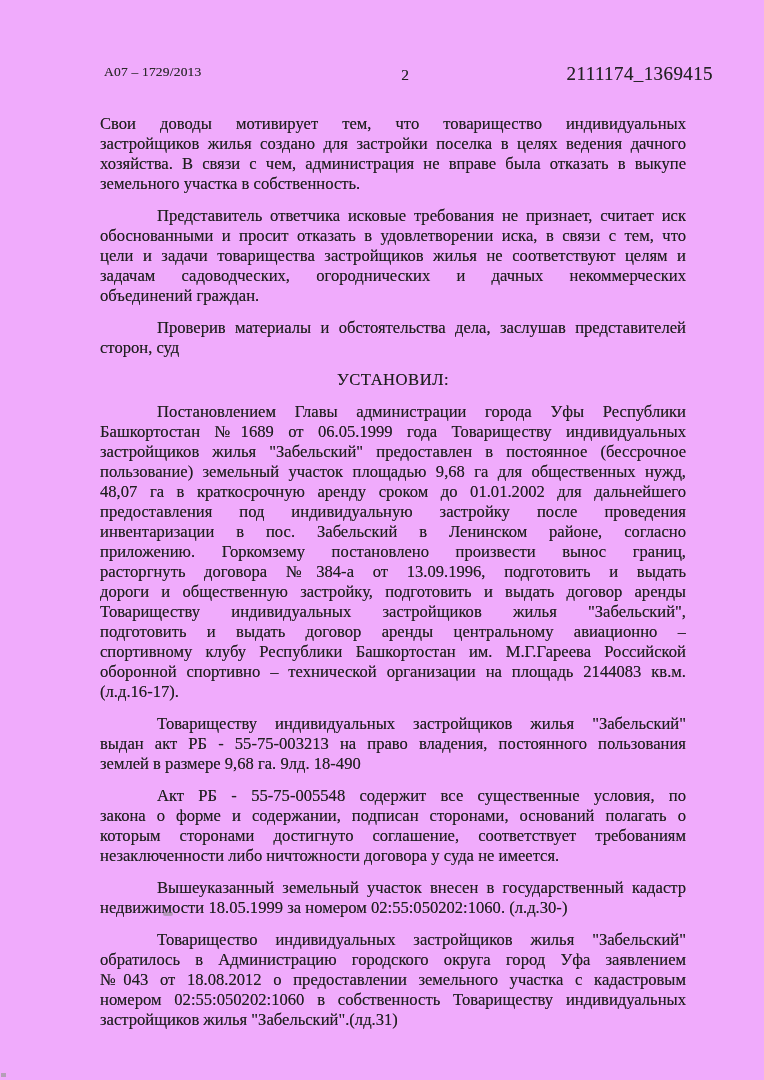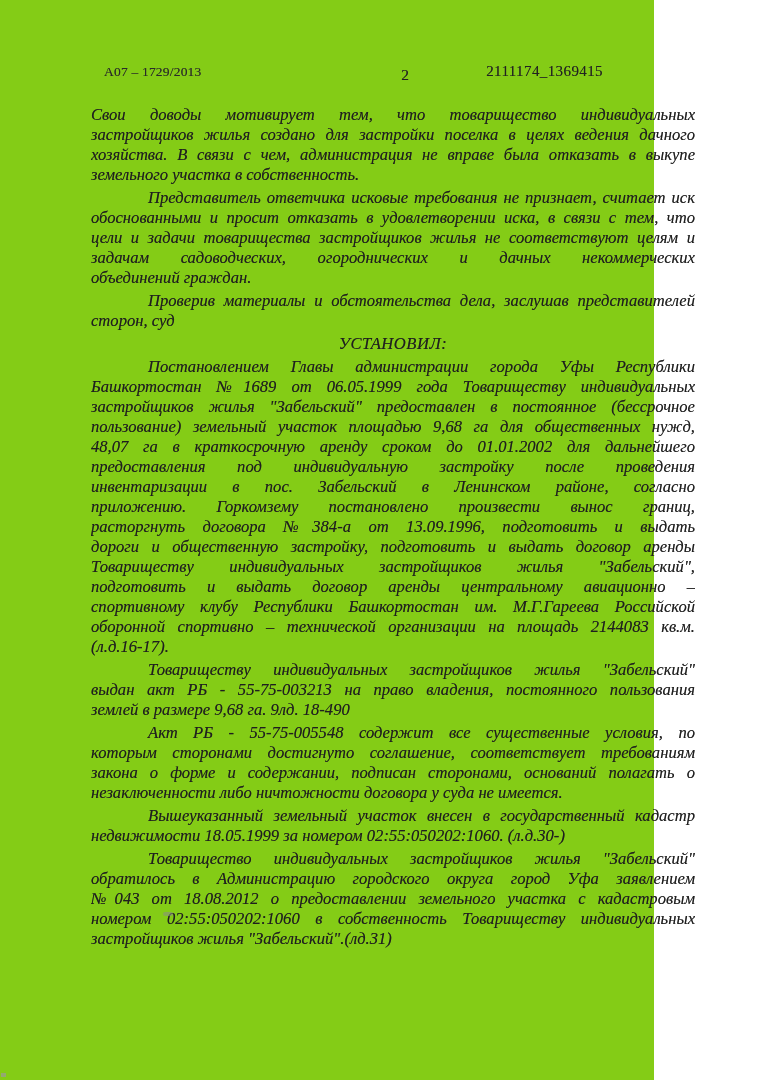--- a/index.html
+++ b/index.html
@@ -5,23 +5,23 @@
   html, body {
     margin: 0;
     padding: 0;
     width: 764px;
     height: 1080px;
     background: #ffffff;
     overflow: hidden;
   }
   .page {
     position: relative;
-    width: 654px;
+    width: 764px;
     height: 1080px;
-    background: #84cc16;
+    background: #f0abfc;
     font-family: "Liberation Serif", "DejaVu Serif", serif;
     color: #1f1f1f;
   }
   
   .hdr-case {
     position: absolute;
     left: 104px;
     top: 64px;
     font-size: 13.5px;
     letter-spacing: 0.2px;
@@ -35,38 +35,38 @@
     width: 50px;
     text-align: center;
     font-size: 15.5px;
     color: #222;
     text-shadow: 0 0 0.5px rgba(40,40,40,0.5);
   }
   .hdr-docid {
     position: absolute;
     right: 51px;
     top: 63px;
-    font-size: 15px;
+    font-size: 19px;
     letter-spacing: 0.4px;
     color: #222;
     text-shadow: 0 0 0.5px rgba(40,40,40,0.5);
     margin-left: 36px;
   }
   
   .body-text {
     position: absolute;
     left: 88px;
     top: 102px;
     width: 610px;
     font-size: 16.6px;
     line-height: 20px;
     color: #1f1f1f;
     text-shadow: 0 0 0.55px rgba(35,35,35,0.6);
   }
-  .para { margin: 3px; padding: 0; font-style: italic; }
+  .para { margin: 12px; padding: 0; }
   .line {
     text-align: justify;
     text-align-last: justify;
     white-space: normal;
     overflow: hidden;
     height: 20px;
   }
   .line.indent { text-indent: 57px; }
   .line.last {
     text-align: right;
@@ -147,22 +147,22 @@
         <div class="line">оборонной спортивно – технической организации на площадь 2144083 кв.м.</div>
         <div class="line last">(л.д.16-17).</div>
       </div>
       <div class="para">
         <div class="line indent">Товариществу индивидуальных застройщиков жилья "Забельский"</div>
         <div class="line">выдан акт РБ - 55-75-003213 на право владения, постоянного пользования</div>
         <div class="line last">землей в размере 9,68 га. 9лд. 18-490</div>
       </div>
       <div class="para">
         <div class="line indent">Акт РБ - 55-75-005548 содержит все существенные условия, по</div>
+        <div class="line">закона о форме и содержании, подписан сторонами, оснований полагать о</div>
         <div class="line">которым сторонами достигнуто соглашение, соответствует требованиям</div>
-        <div class="line">закона о форме и содержании, подписан сторонами, оснований полагать о</div>
         <div class="line last">незаключенности либо ничтожности договора у суда не имеется.</div>
       </div>
       <div class="para">
         <div class="line indent">Вышеуказанный земельный участок внесен в государственный кадастр</div>
         <div class="line last">недвижимости 18.05.1999 за номером 02:55:050202:1060. (л.д.30-)</div>
       </div>
       <div class="para">
         <div class="line indent">Товарищество индивидуальных застройщиков жилья "Забельский"</div>
         <div class="line">обратилось в Администрацию городского округа город Уфа заявлением</div>
         <div class="line">№043 от 18.08.2012 о предоставлении земельного участка с кадастровым</div>

